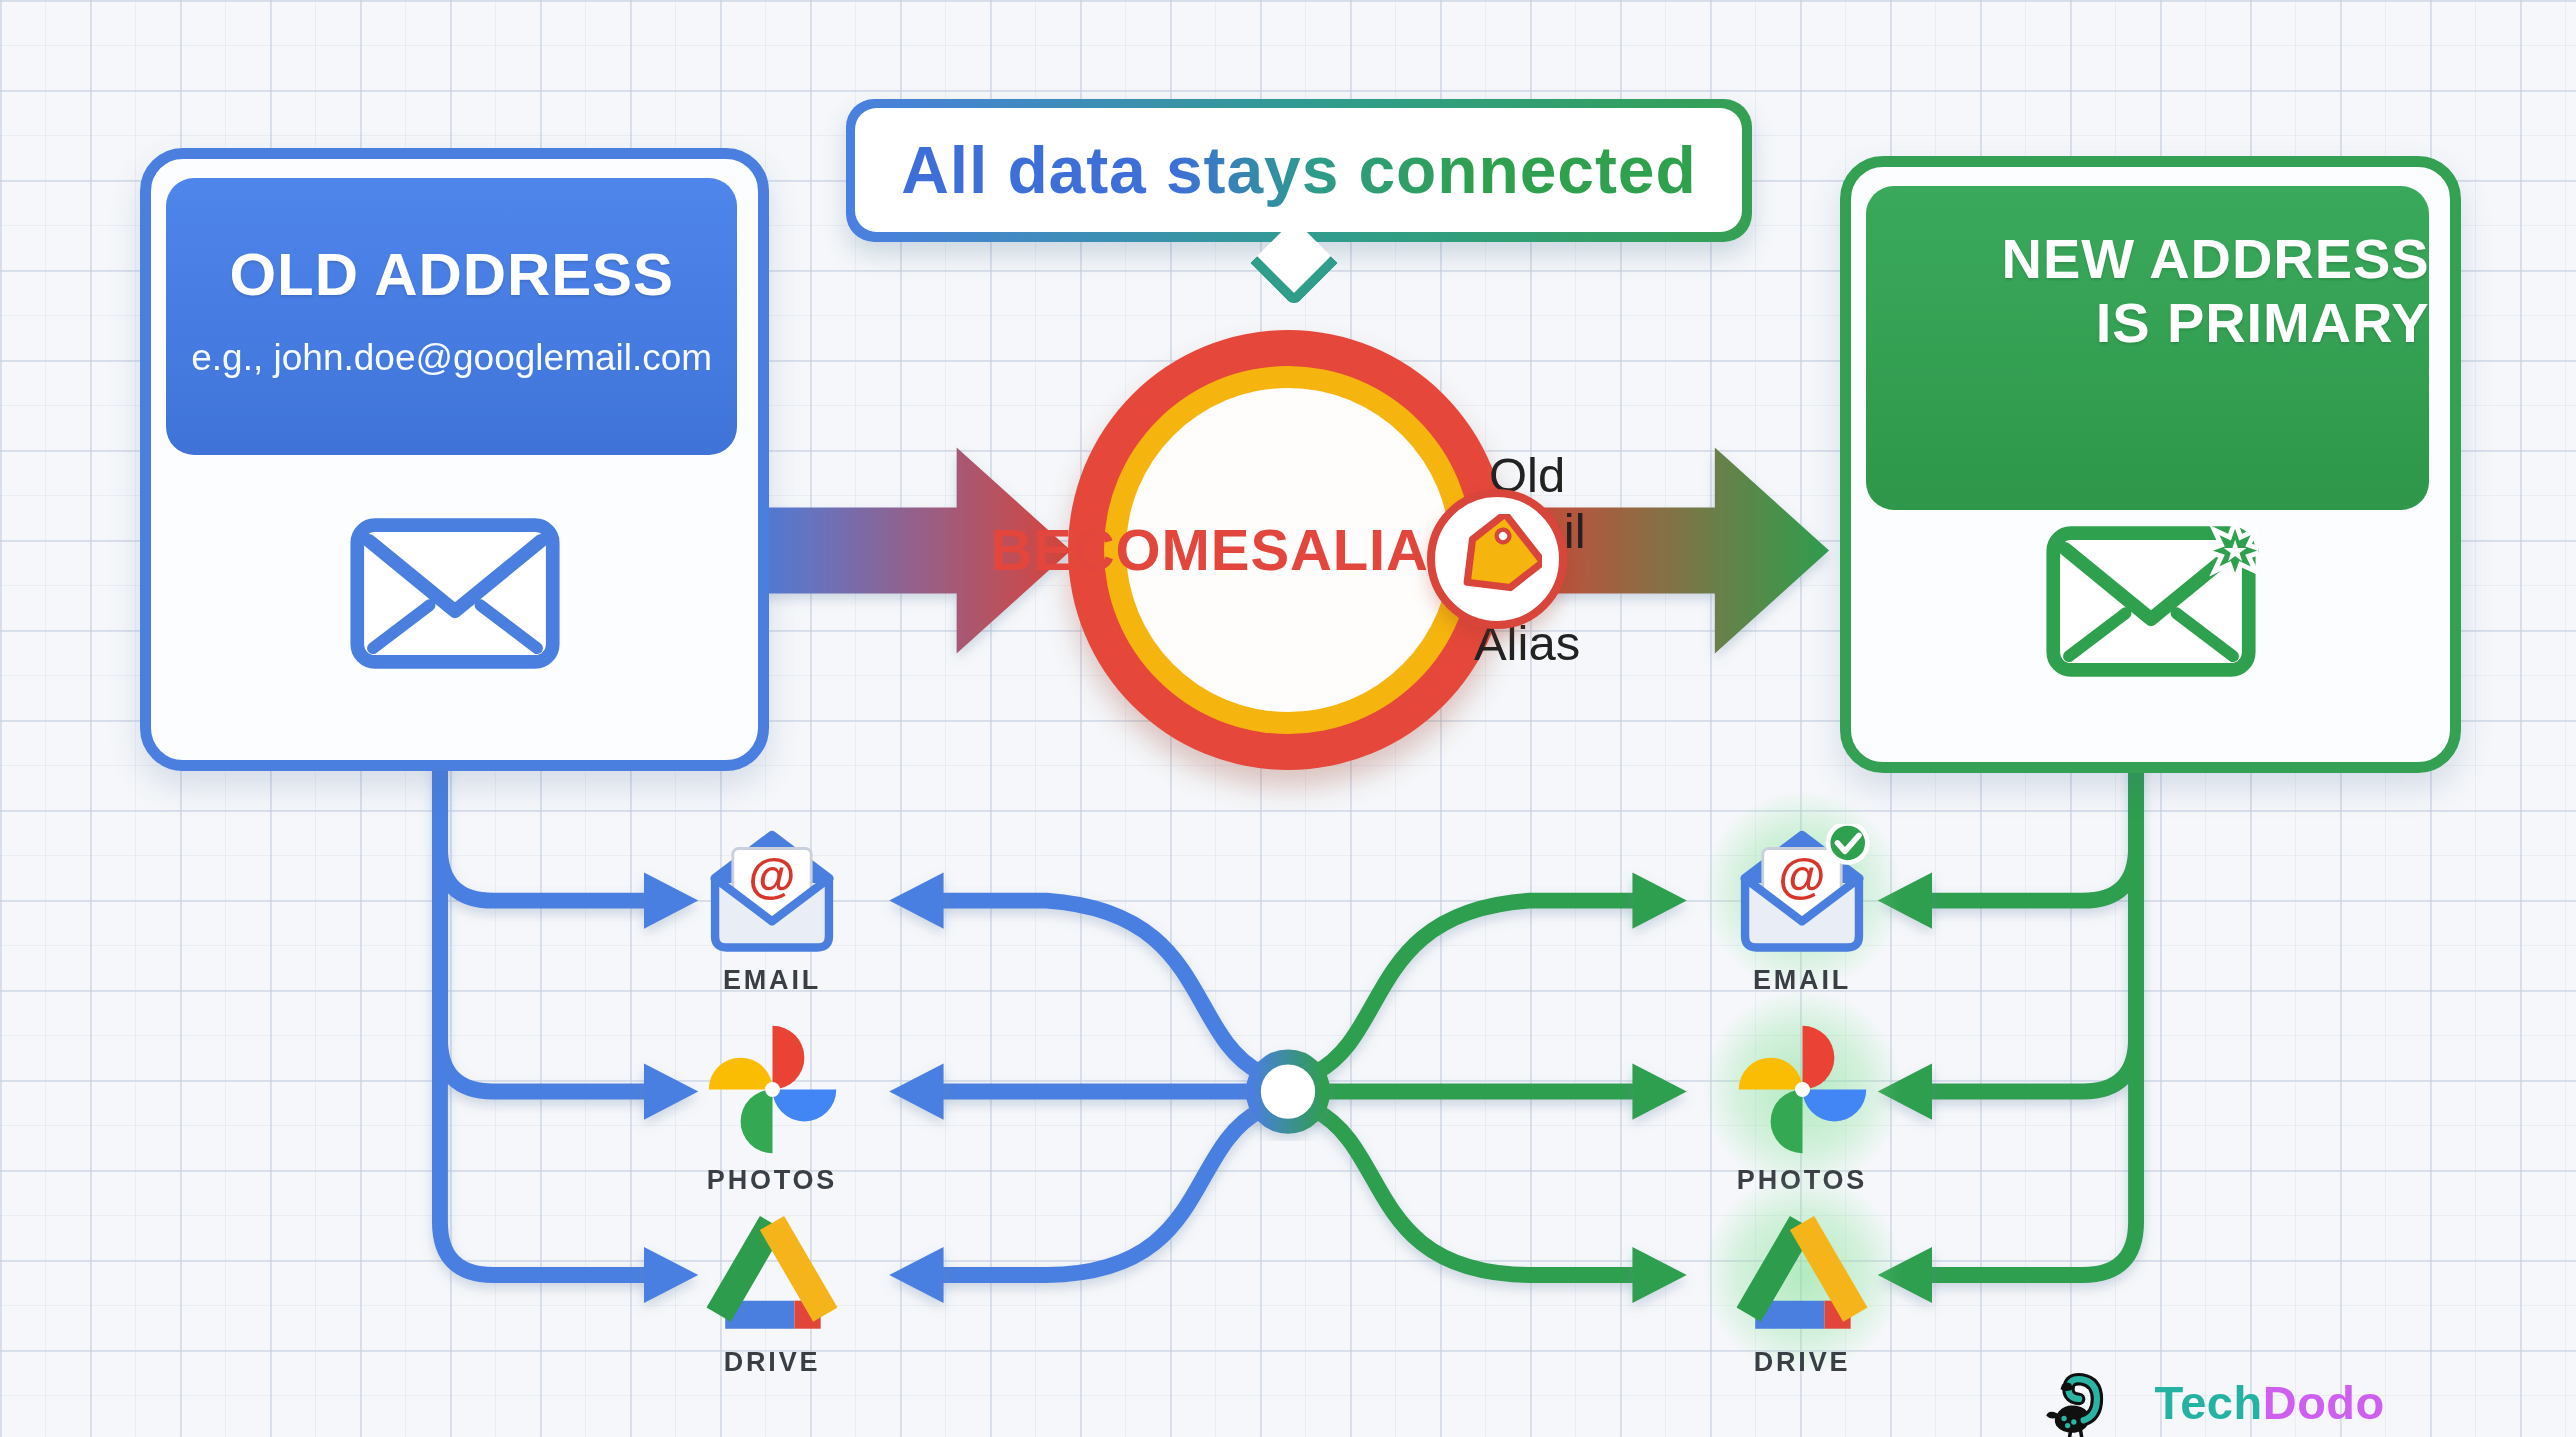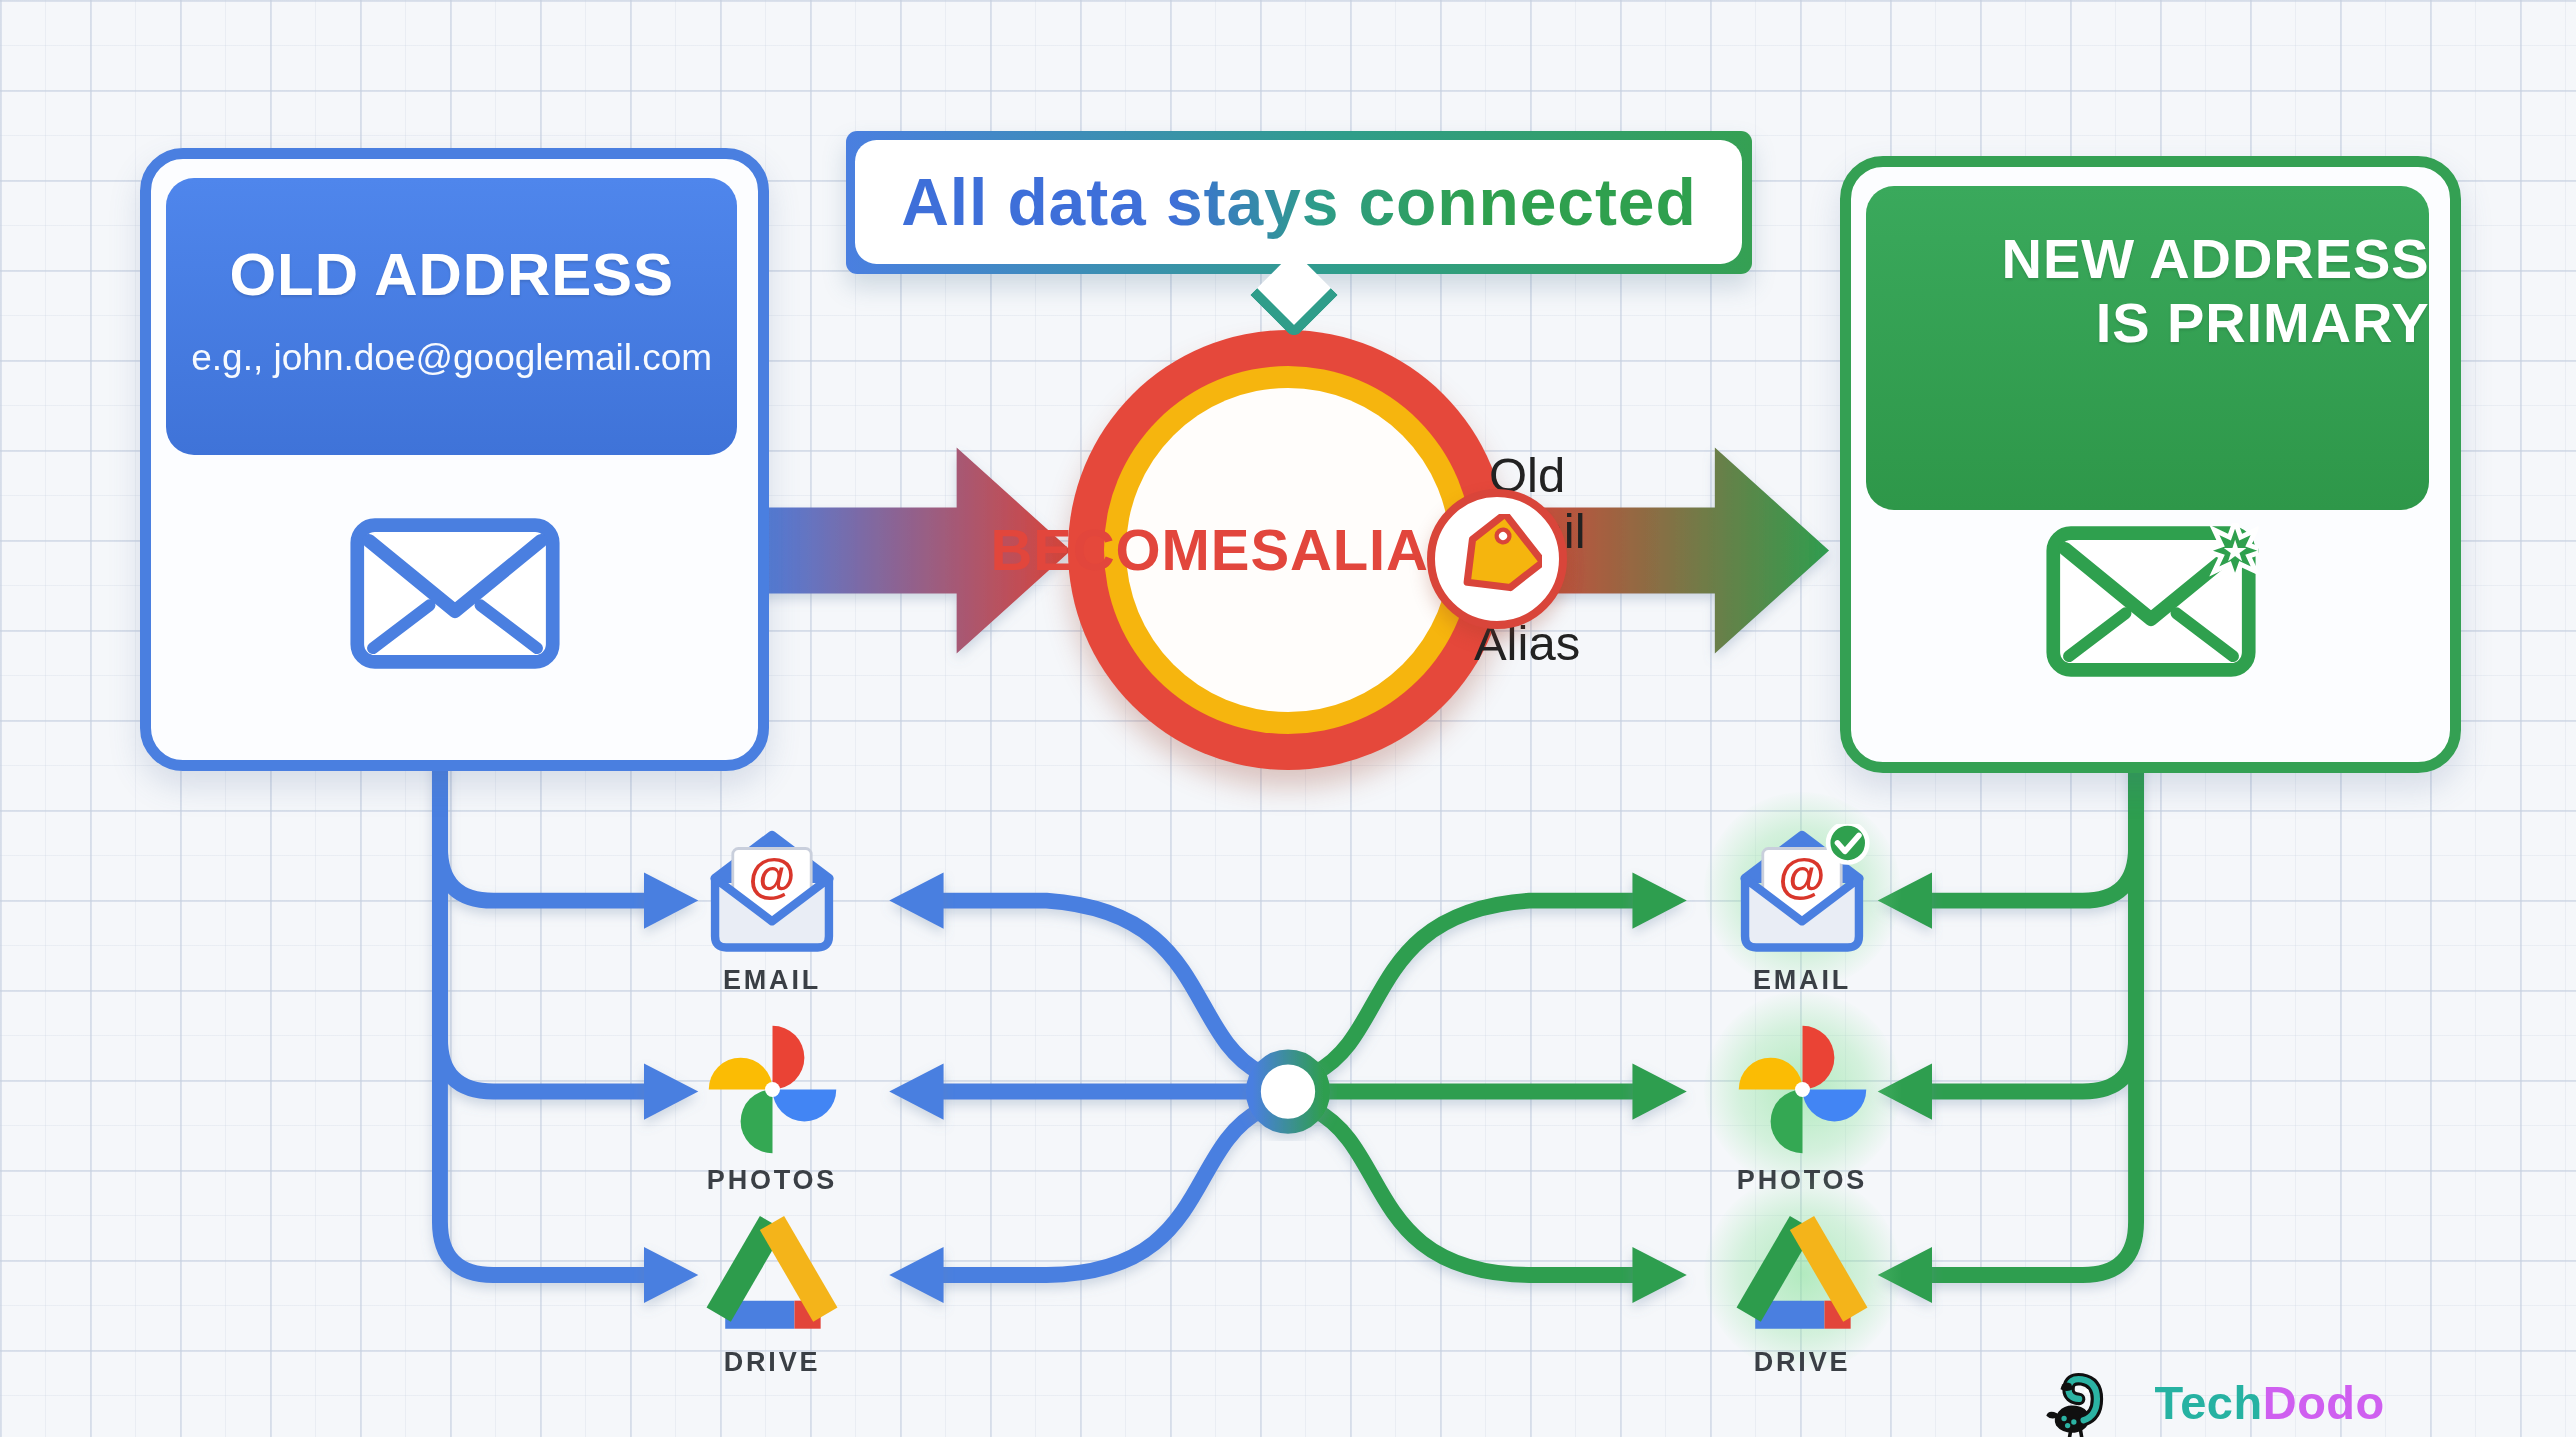--- a/index.html
+++ b/index.html
@@ -27,23 +27,23 @@
   .card-header.blue{height:277px;background:linear-gradient(180deg,#4f86ec,#3f73d8);}
   .card-header.green{height:324px;background:linear-gradient(180deg,#3aa95c,#2e9749);text-align:right;}
   .card-title{font-size:60px;font-weight:800;letter-spacing:0.9px;margin-top:62px;
         text-shadow:0 1.9px 2.8px rgba(0,0,0,.12);}
   .card-title.two-line{font-size:56px;line-height:1.14;margin-top:41px;}
   .card-sub{font-size:37px;margin-top:28px;color:rgba(255,255,255,.96);}
   .card-icon{position:absolute;left:50%;transform:translateX(-50%);top:356px;}
 
   
   .banner{position:absolute;left:846px;top:99px;width:887px;z-index:4;
-        padding:9.4px;border-radius:11px;
+        padding:9.4px;border-radius:28px;
         background:linear-gradient(90deg,#4a7fe0,#2f9d8a 55%,#35a053);
-        box-shadow:0 13px 24px rgba(70,110,140,.22);margin-top:32px;}
+        box-shadow:0 13px 24px rgba(70,110,140,.22);}
   .banner-inner{background:#fff;border-radius:21.5px;height:124px;
         display:flex;align-items:center;justify-content:center;}
   .banner-text{font-size:66px;font-weight:800;letter-spacing:0.9px;
         background:linear-gradient(90deg,#3e6fd9 0%,#3e6fd9 34%,#2e9c8a 52%,#2fa04e 72%,#2fa04e 100%);
         -webkit-background-clip:text;background-clip:text;color:transparent;}
   .banner-tail{position:absolute;left:417px;top:133px;width:52px;height:52px;
         background:#fff;border-right:10.3px solid #2f9d8a;border-bottom:10.3px solid #2f9d8a;
         border-bottom-right-radius:9.4px;transform:rotate(45deg);z-index:2;}
 
   

